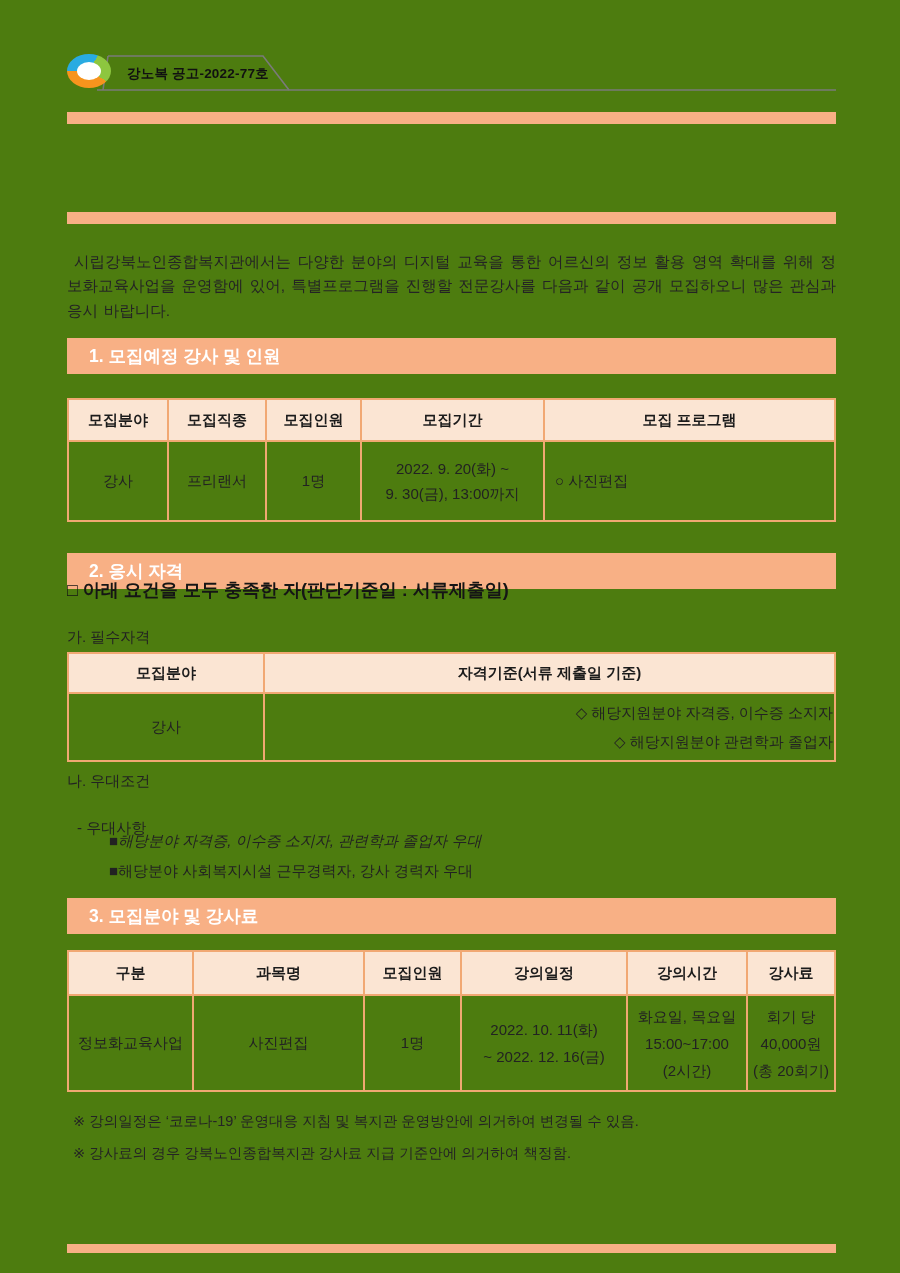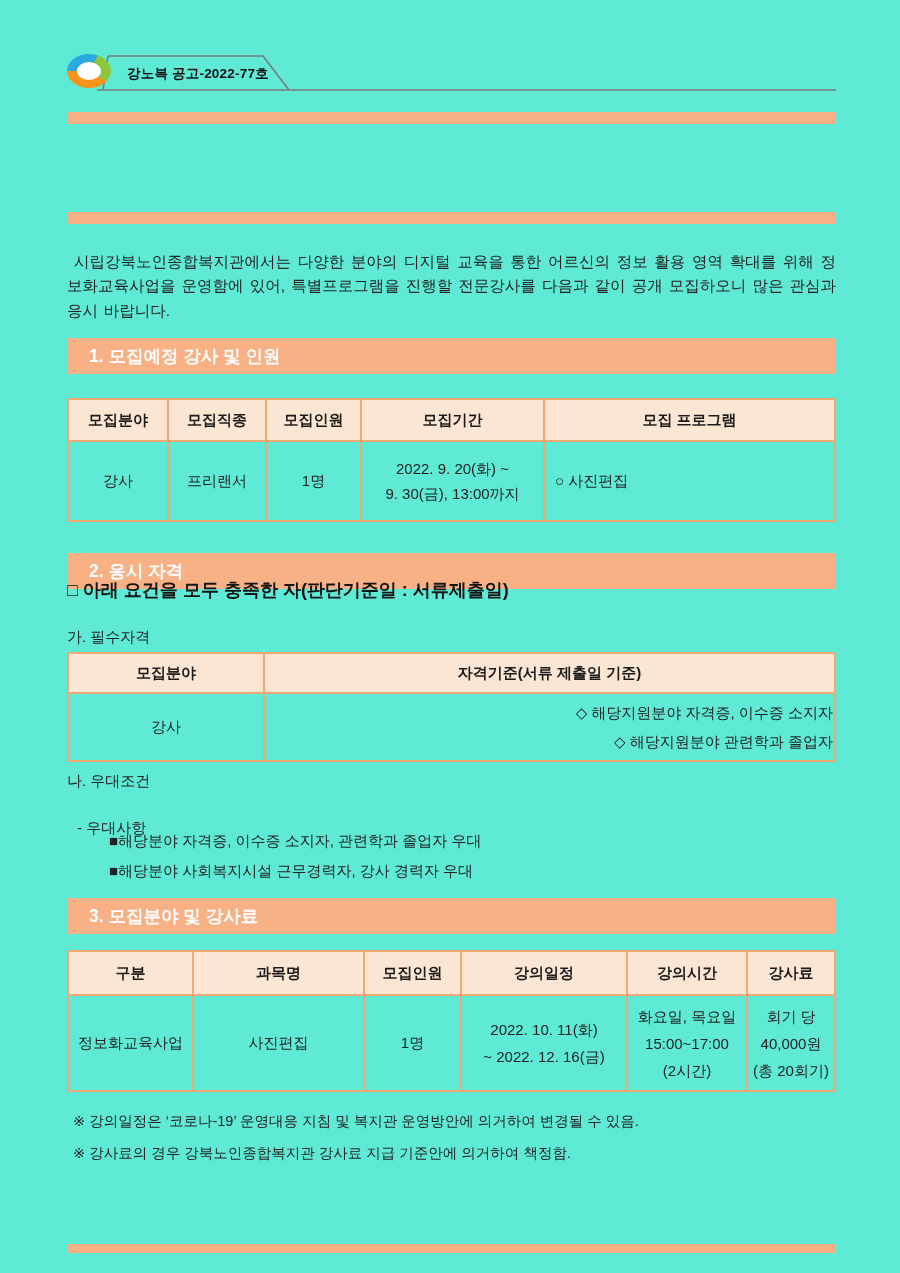--- a/index.html
+++ b/index.html
@@ -1,17 +1,17 @@
 <!DOCTYPE html>
 <html lang="ko"><head>
 <meta charset="utf-8">
 <style>
   html,body { margin:0; padding:0; background:#ffffff; }
   .page {
-    position:relative; width:900px; height:1273px; background:#5eead4;
+    position:relative; width:900px; height:1273px; background:#4d7c0f;
     font-family:"Liberation Sans","DejaVu Sans",sans-serif; color:#1c1c1c;
     overflow:hidden;
   }
   .abs { position:absolute; left:67px; width:769px; box-sizing:border-box; }
 
   
   #header-tab { top:50px; height:46px; }
   #header-tab svg { position:absolute; left:0; top:0; }
   .logo {
     position:absolute; left:0; top:4px; width:44px; height:34px;
@@ -57,21 +57,21 @@
   #sub-a { top:628px; font-size:15px; color:#222; }
   #table2 { top:652px; }
   #table2 th { height:40px; }
   #table2 td { height:68px; }
   #table2 .criteria { text-align:right; padding-left:16px; }
   #table2 .criteria .cell-line { line-height:29px; }
 
   #sub-b { top:772px; font-size:15px; color:#222; }
   #pref-label { top:778px; font-size:15px; color:#222; padding-left:10px;margin-top:41px; }
   .bullet { font-size:15px; color:#222; padding-left:42px; }
-  #bullet1 { top:832px; }
+  #bullet1 { top:832px;font-style:italic; }
   #bullet2 { top:862px; }
 
   #table3 { top:950px; }
   #table3 th { height:44px; }
   #table3 td { height:96px; }
   #table3 .cell-line { line-height:27px; }
 
   .note { font-size:14.5px; color:#242424; padding-left:6px; }
   #note1 { top:1112px; }
   #note2 { top:1144px; }

